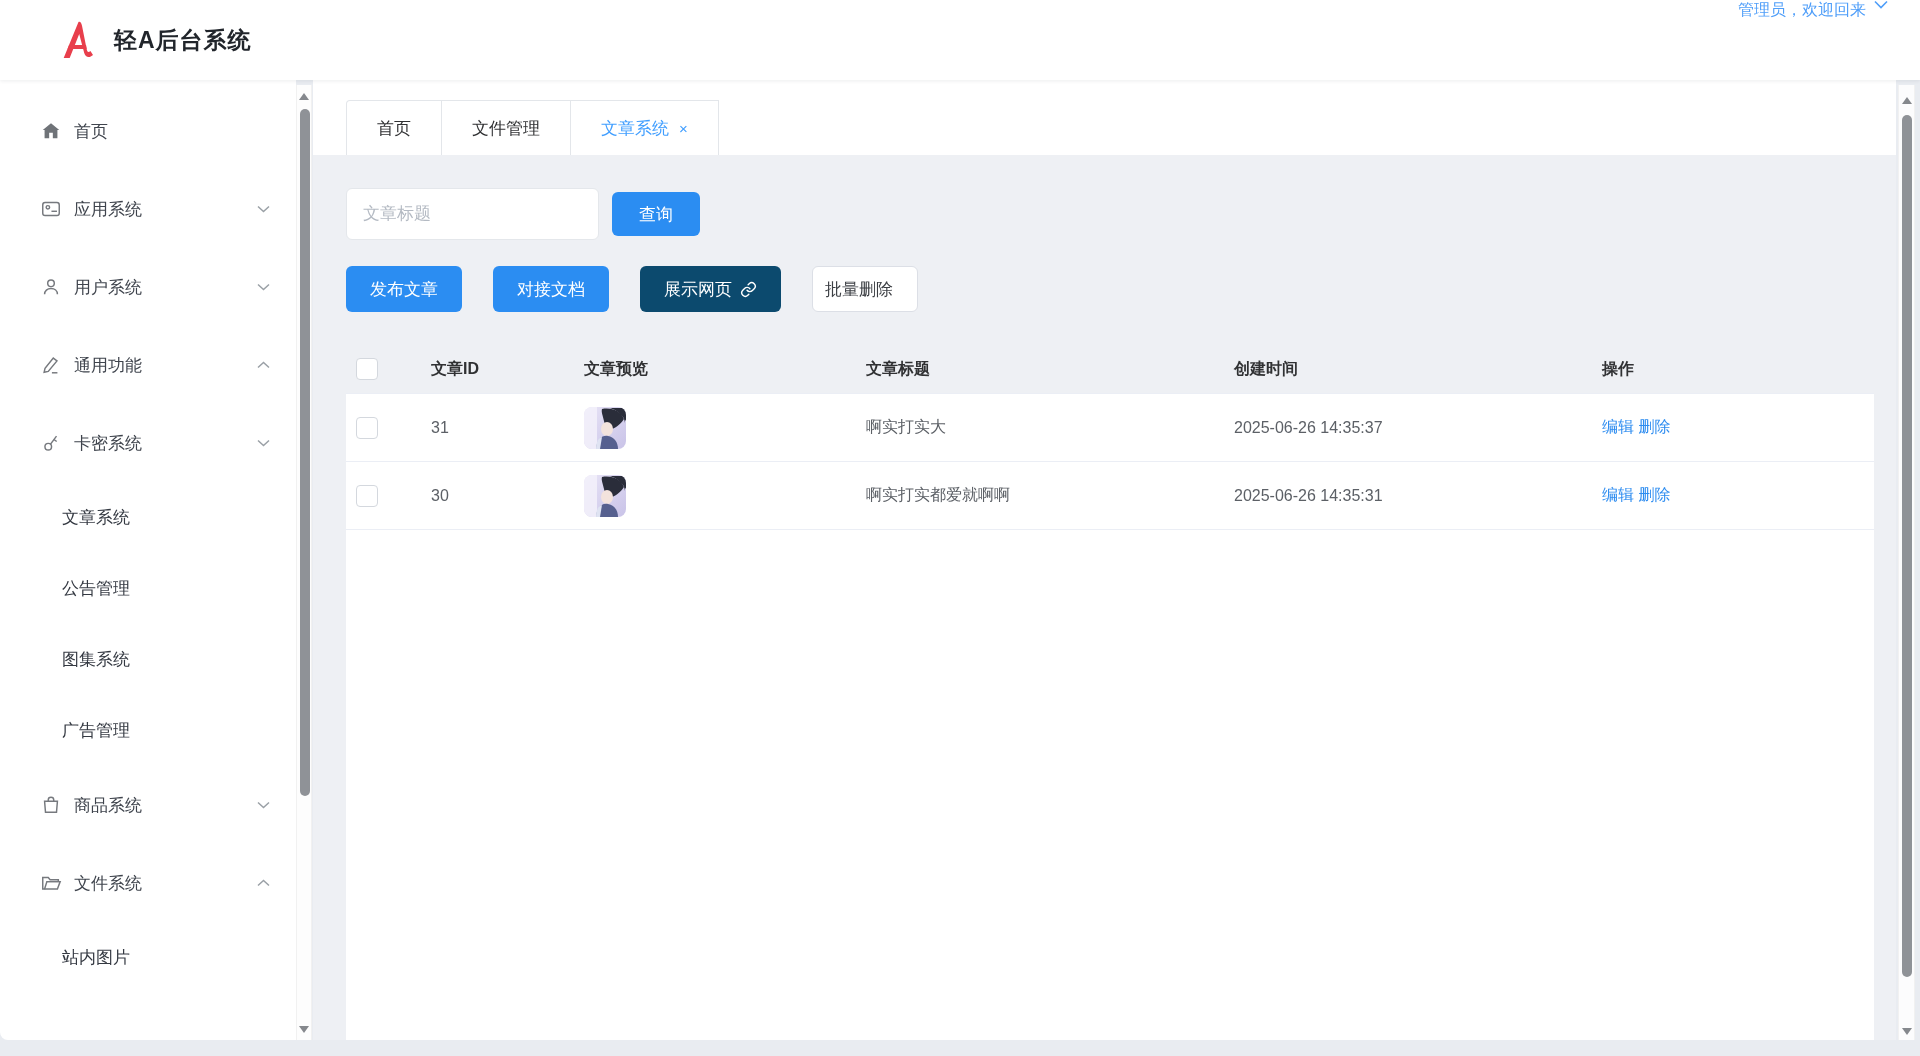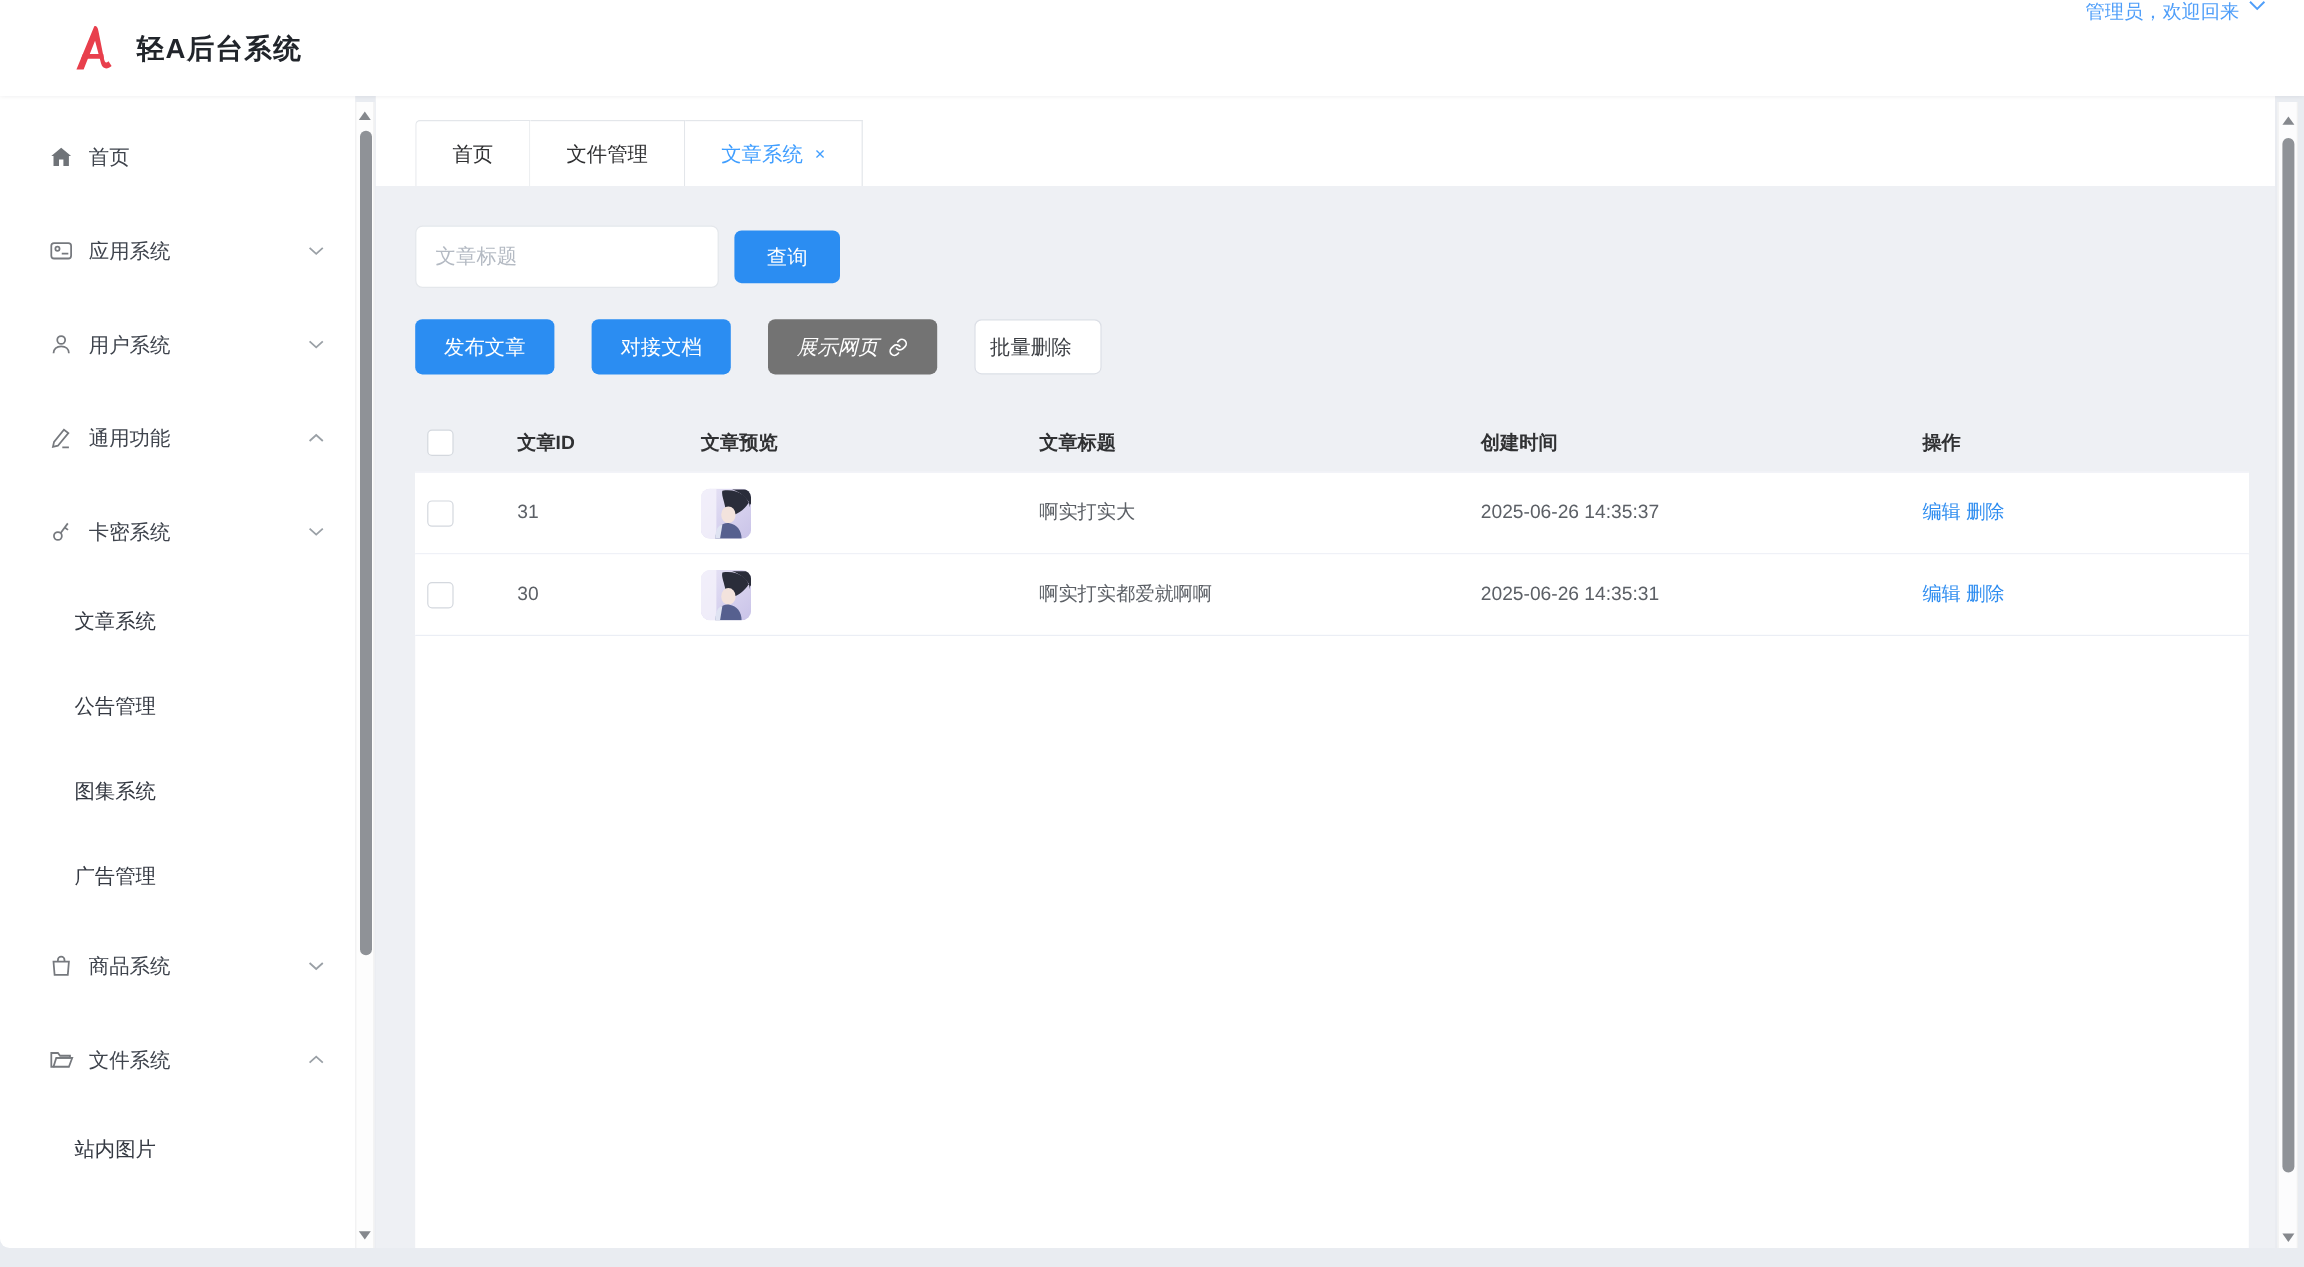--- a/index.html
+++ b/index.html
@@ -52,21 +52,21 @@
   .tab .close { margin-left:10px; font-size:15px; color:#409eff; }
 
   .filter-row { margin:33px 0 0 33px; display:flex; align-items:center; flex:none; }
   .search-input { width:253px; height:52px; background:#fff; border:1px solid #e4e7eb;
     border-radius:6px; padding:0 16px; font-size:17px; color:#333; outline:none;
     font-family:"Liberation Sans", sans-serif; }
   .search-input::placeholder { color:#b4bac3; }
   .btn { border:none; height:44px; padding:0 24px; border-radius:6px; font-size:17px;
     cursor:pointer; font-family:"Liberation Sans", sans-serif; display:flex; align-items:center; justify-content:center; }
   .btn-blue { background:#2b8df2; color:#fff; }
-  .btn-green { background:#737373; color:#fff;font-style:italic; }
+  .btn-green { background:#0c4a6e; color:#fff; }
   .btn-plain { background:#fff; color:#3c3f44; border:1px solid #dcdfe6;padding-left:12px; }
   .btn-query { margin-left:13px; width:88px; padding:0; }
 
   .actions-row { margin:26px 0 0 33px; display:flex; align-items:center; gap:31px; flex:none; }
   .actions-row .btn { height:46px; }
   .link-ic { margin-left:8px; display:flex; }
 
   
   .table-wrap { margin:33px 22px 0 33px; display:flex; flex-direction:column; flex:1; min-height:0; }
   .t-header { display:flex; align-items:center; height:48px; font-size:16px; font-weight:bold;

